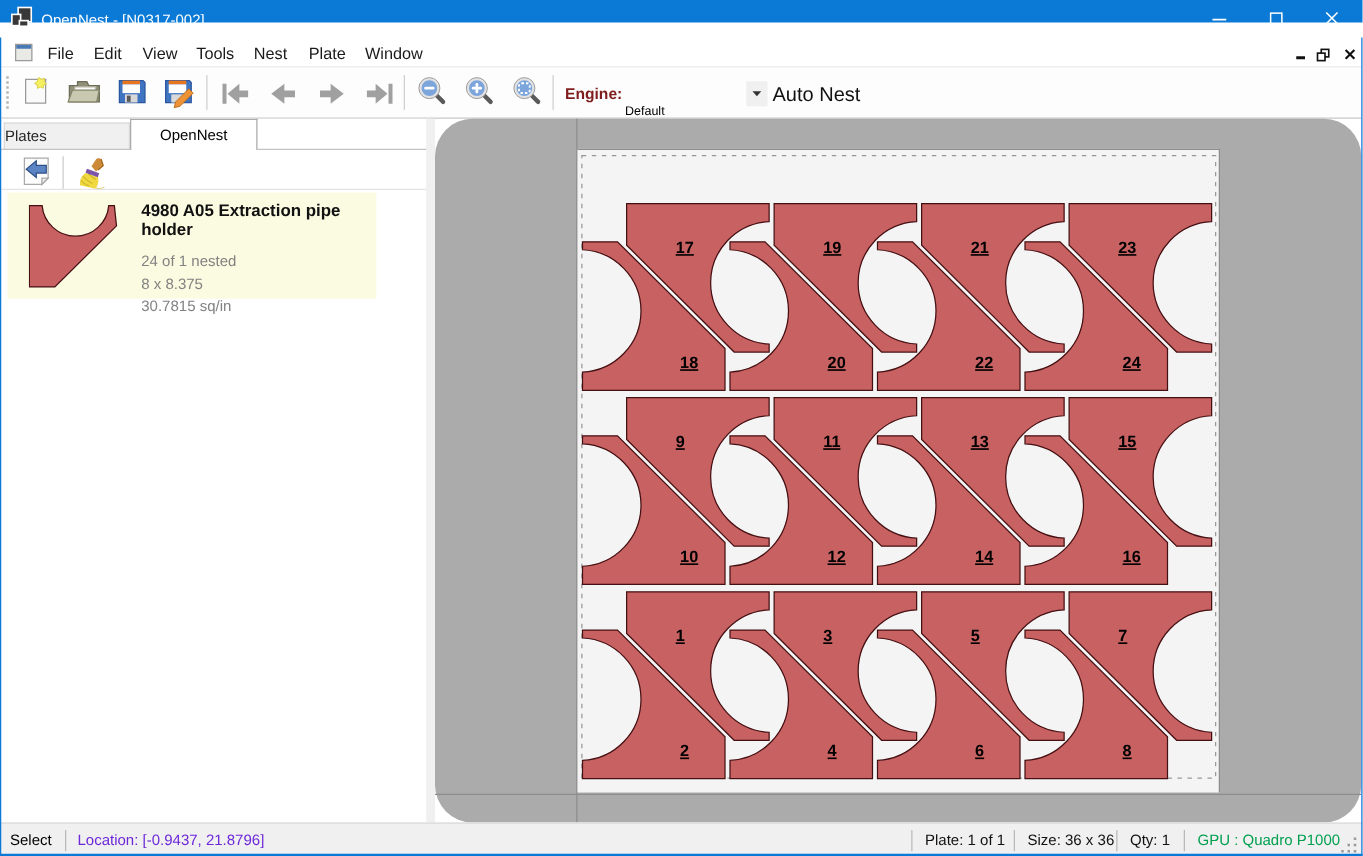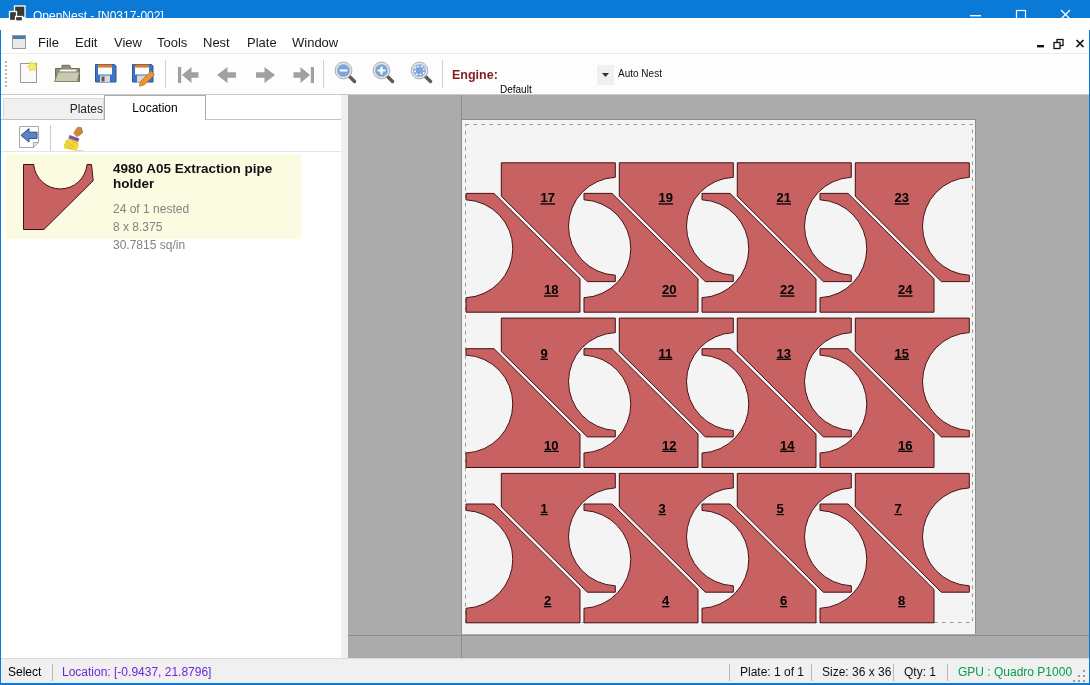--- a/index.html
+++ b/index.html
@@ -9,31 +9,31 @@
 #titlebar { position:absolute; left:0; top:0; width:1090px; height:18px; background:#0b7ad7; }
 #title-text { position:absolute; left:33px; top:9px; color:#fff; font-size:12px; }
 
 #menubar { position:absolute; left:1px; top:30px; width:1088px; height:24px; background:#fff; border-bottom:1px solid #ececec; }
 .menu-item { position:absolute; top:5px; font-size:13px; color:#1a1a1a; }
 
 #toolbar { position:absolute; left:1px; top:55px; width:1088px; height:40px; background:#fdfdfd; border-bottom:1px solid #c9c9c9; }
 .tsep { position:absolute; top:5px; height:28px; width:1px; background:#d0d0d0; }
 
 #leftpanel { position:absolute; left:1px; top:95px; width:344px; height:563px; background:#fff; }
-#tab-plates { position:absolute; left:2px; top:3px; width:101px; height:37px; background:#f0f0f0; border:1px solid #d9d9d9; border-bottom:none; text-align:right; font-size:12px; color:#262626; padding-top:3px; }
+#tab-plates { position:absolute; left:2px; top:3px; width:101px; height:37px; background:#f0f0f0; border:1px solid #d9d9d9; border-bottom:none; text-align:left; font-size:12px; color:#262626; padding-top:3px; }
 #tab-drawings { position:absolute; left:103px; top:0px; width:102px; height:25px; background:#fff; border:1px solid #ababab; border-bottom:none; text-align:center; font-size:12px; color:#000; padding-top:5px; z-index:2; }
 #tabline { position:absolute; left:0px; top:24px; width:345px; height:1px; background:#c3c3c3; }
 #ptoolbar { position:absolute; left:0; top:25px; width:345px; height:32px; background:#fff; border-bottom:1px solid #e4e4e4; }
 #psep { position:absolute; left:49px; top:5px; width:1px; height:26px; background:#cccccc; }
 #item { position:absolute; left:5px; top:59px; width:295px; height:85px; background:#fbfbe1; }
 #item-title { position:absolute; left:107px; top:7px; font-size:13.5px; font-weight:bold; color:#111; }
 .item-sub { position:absolute; left:107px; font-size:12px; color:#828282;margin-top:20px; }
 
 #splitter { position:absolute; left:341px; top:95px; width:7px; height:563px; background:#f0f0f0; }
-#canvas { position:absolute; left:348px; top:95px; width:741px; height:563px; background:#ababab; }
+#canvas { position:absolute; left:348px; top:95px; width:741px; height:563px; background:#ababab;border-radius:30px; }
 #plate { position:absolute; left:114px; top:24px; width:514px; height:515px; background:#f4f4f4; border-top:1px solid #8d8d8d; border-right:1px solid #8d8d8d; }
 #vaxis { position:absolute; left:113px; top:0px; width:1px; height:563px; background:#8d8d8d; }
 #haxis { position:absolute; left:0px; top:540px; width:741px; height:1px; background:#8d8d8d; }
 
 #statusbar { position:absolute; left:0px; top:658px; width:1090px; height:29px; background:#f0f0f0; border-top:1px solid #d9d9d9; font-size:12px; color:#111; }
 .ssep { position:absolute; top:5px; width:1px; height:17px; background:#b9b9b9; }
 .stxt { position:absolute; top:6px; }
 #bottomline { position:absolute; left:0; top:683px; width:1090px; height:2px; background:#0b7ad7; }
 #leftline { position:absolute; left:0; top:30px; width:1px; height:655px; background:#0b7ad7; }
 #rightline { position:absolute; left:1089px; top:30px; width:1px; height:655px; background:#0b7ad7; }
@@ -157,26 +157,26 @@
       <rect x="5.2" y="5.6" width="8.6" height="7.8" rx="2" fill="none" stroke="#fff" stroke-width="1.5" stroke-dasharray="2 1.6"></rect>
     </svg>
     <div class="tsep" style="left:441px"></div>
     <div style="position:absolute;left:451px;top:13px;font-size:12.5px;font-weight:bold;color:#7f1d1d">Engine:</div>
     <div style="position:absolute;left:499px;top:29px;font-size:10px;color:#000000">Default</div>
     <div style="position:absolute;left:596px;top:10px;width:17px;height:20px;background:#f0f0f0">
       <svg width="17" height="20">
           <path d="M5 8 l3.5 4 3.5-4 z" fill="#333"></path>
         </svg>
     </div>
-    <div style="position:absolute;left:617px;top:13px;font-size:10px;color:#111">Auto Nest</div>
+    <div style="position:absolute;left:617px;top:13px;font-size:16px;color:#111">Auto Nest</div>
   </div>
 
   <div id="leftpanel">
     <div id="tab-plates">Plates</div>
-    <div id="tab-drawings">Location</div>
+    <div id="tab-drawings">OpenNest</div>
     <div id="tabline"></div>
     <div id="ptoolbar">
 
       <svg width="26" height="26" style="position:absolute;left:16px;top:5px">
         <path d="M2.5 1.5 h19 v16 l-5 5 h-14 z" fill="#fcfcfc" stroke="#a9a9a9"></path>
         <path d="M21.5 17.5 l-5 5 v-5 z" fill="#e9e9e9" stroke="#a9a9a9"></path>
         <path d="M20 7.2 v6.2 h-8 v3.6 l-8-6.7 8-6.7 v3.6 z" fill="#5b84c4" stroke="#2d4f86" stroke-width="1"></path>
       </svg>
       <div id="psep"></div>
 

